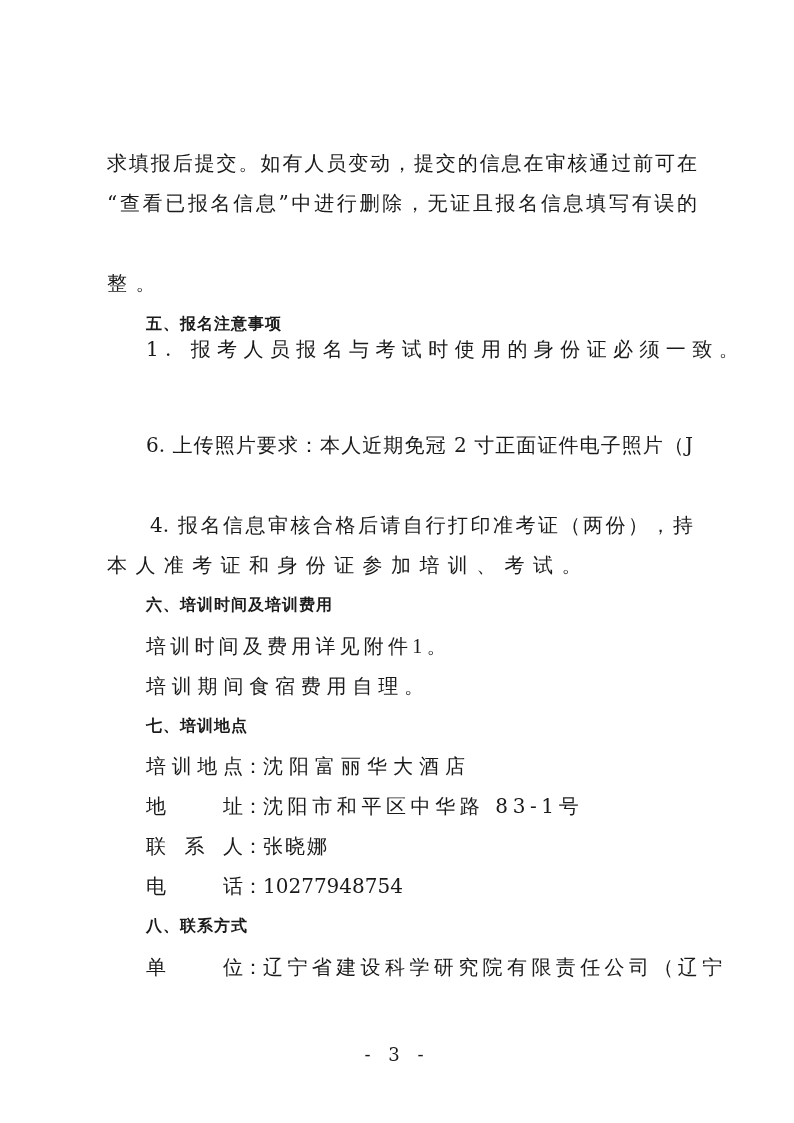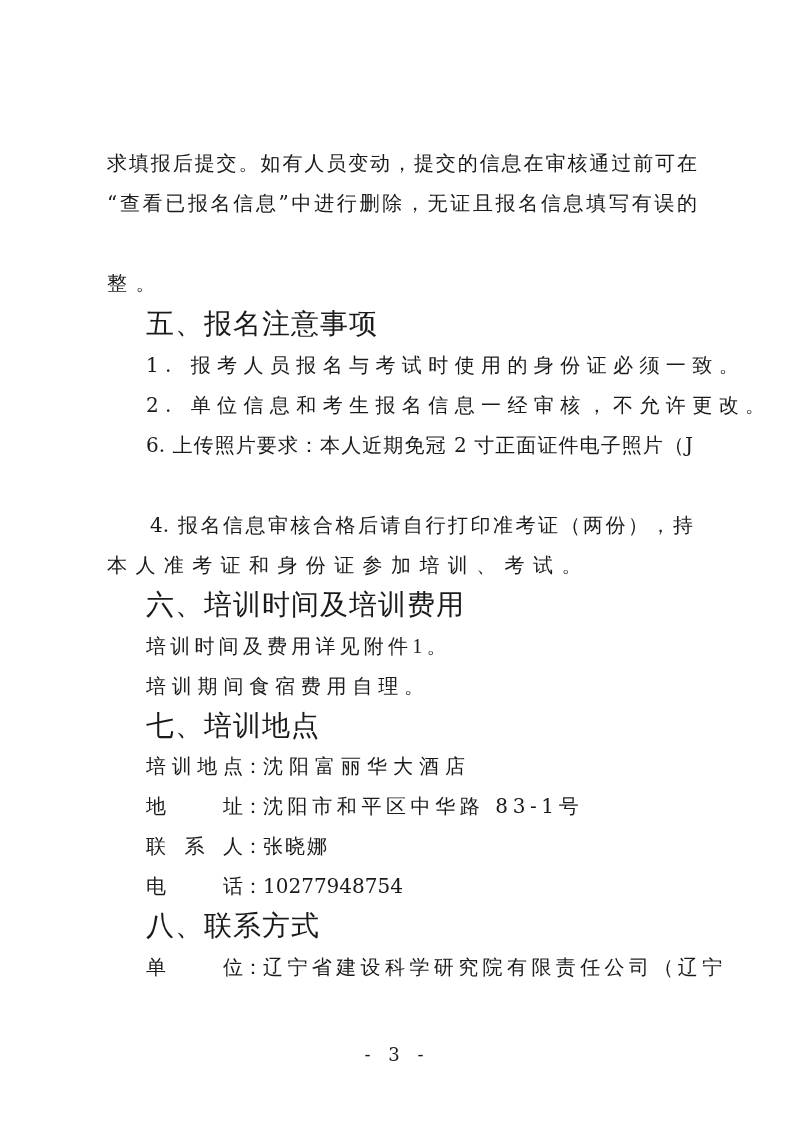--- a/index.html
+++ b/index.html
@@ -30,22 +30,22 @@
     white-space: nowrap;
     letter-spacing: 8.6px;
   }
   .line.just {
     text-align: justify;
     text-align-last: justify;
     letter-spacing: 0;
   }
   .heading {
     font-family: "DejaVu Sans", "Liberation Sans", sans-serif;
-    font-weight: normal;
-    font-size: 28px;
+    font-weight: bold;
+    font-size: 16px;
     letter-spacing: 1px;
   }
   .indent { left: 146px; }
   .field-row {
     position: absolute;
     left: 146px;
     font-size: 20px;
     line-height: 26px;
     white-space: nowrap;
     display: flex;
@@ -71,22 +71,21 @@
 </head>
 <body>
 
 <div class="page">
 
   <div class="line just" style="top:150px;">求填报后提交。如有人员变动，提交的信息在审核通过前可在</div>
   <div class="line just" style="top:190px;">“查看已报名信息”中进行删除，无证且报名信息填写有误的</div>
   <div class="line" style="top:270px;">整。</div>
 
   <div class="line heading indent" style="top:311px;">五、报名注意事项</div>
-  <div class="line indent" style="top:352px; letter-spacing:6.4px;">1. 报考人员报名与考试时使用的身份证必须一致。</div>
-  <div class="line indent" style="top:392px; letter-spacing:6.4px;">2. 单位信息和考生报名信息一经审核，不允许更改。</div>
+  <div class="line indent" style="top:336px; letter-spacing:6.4px;">1. 报考人员报名与考试时使用的身份证必须一致。</div>
   <div class="line just" style="top:432px; left:146px; width:547px;">6. 上传照片要求：本人近期免冠 2 寸正面证件电子照片（J</div>
   <div class="line just" style="top:512px; left:150px; width:543px;">4. 报名信息审核合格后请自行打印准考证（两份），持</div>
   <div class="line" style="top:552px; letter-spacing:8.4px;">本人准考证和身份证参加培训、考试。</div>
 
   <div class="line heading indent" style="top:592px;">六、培训时间及培训费用</div>
   <div class="line indent" style="top:633px; letter-spacing:4.2px;font-family:Liberation Serif, serif;">培训时间及费用详见附件1。</div>
   <div class="line indent" style="top:673px; letter-spacing:5.8px;">培训期间食宿费用自理。</div>
 
   <div class="line heading indent" style="top:713px;">七、培训地点</div>
 

